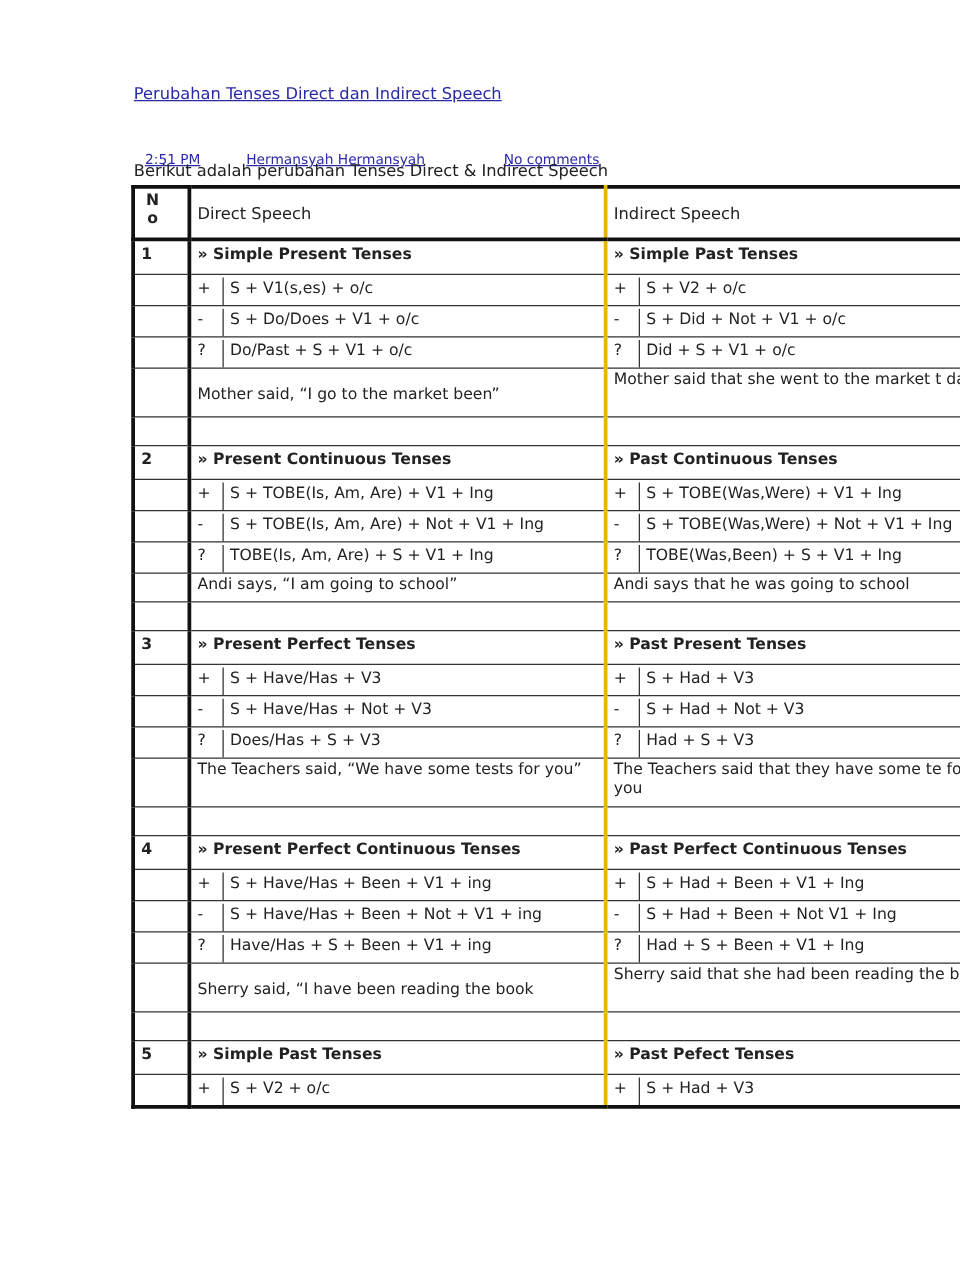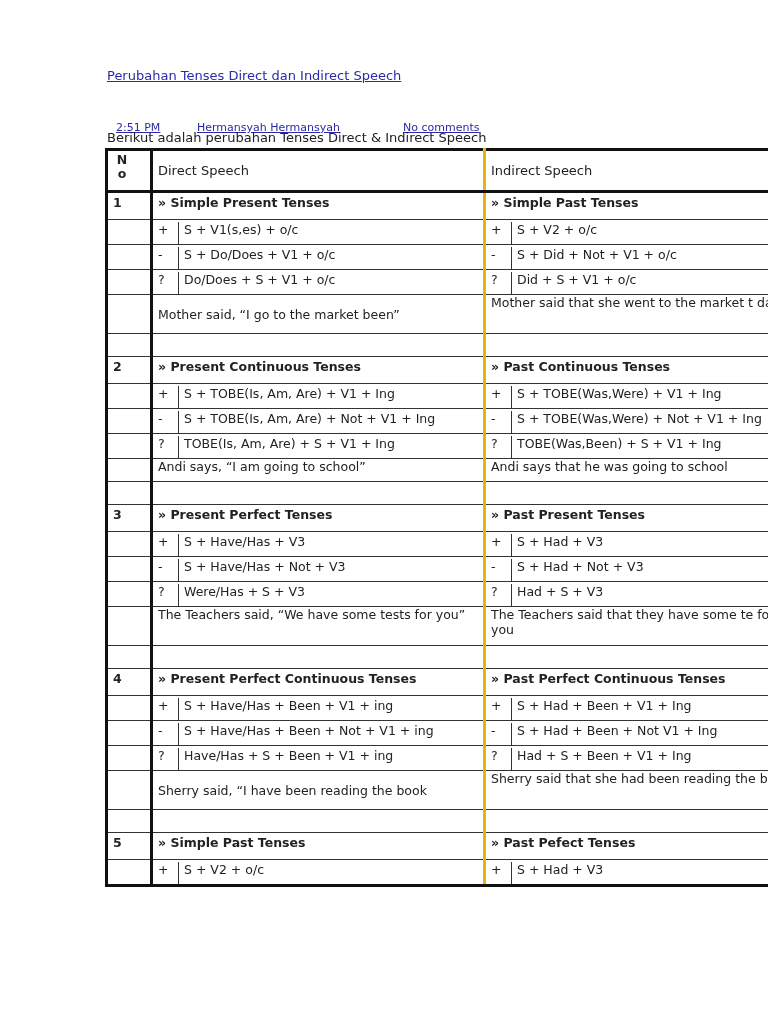--- a/index.html
+++ b/index.html
@@ -82,21 +82,21 @@
             <span class="sym">-</span>
             <span class="f">S + Did + Not + V1 + o/c</span>
           </div>
         </td>
       </tr>
       <tr class="form">
         <td class="no"></td>
         <td class="ds">
           <div class="sub">
             <span class="sym">?</span>
-            <span class="f">Do/Does + S + V1 + o/c</span>
+            <span class="f">Do/Past + S + V1 + o/c</span>
           </div>
         </td>
         <td class="is">
           <div class="sub">
             <span class="sym">?</span>
             <span class="f">Did + S + V1 + o/c</span>
           </div>
         </td>
       </tr>
       <tr class="ex">
@@ -204,21 +204,21 @@
             <span class="sym">-</span>
             <span class="f">S + Had + Not + V3</span>
           </div>
         </td>
       </tr>
       <tr class="form">
         <td class="no"></td>
         <td class="ds">
           <div class="sub">
             <span class="sym">?</span>
-            <span class="f">Were/Has + S + V3</span>
+            <span class="f">Does/Has + S + V3</span>
           </div>
         </td>
         <td class="is">
           <div class="sub">
             <span class="sym">?</span>
             <span class="f">Had + S + V3</span>
           </div>
         </td>
       </tr>
       <tr class="ex">

